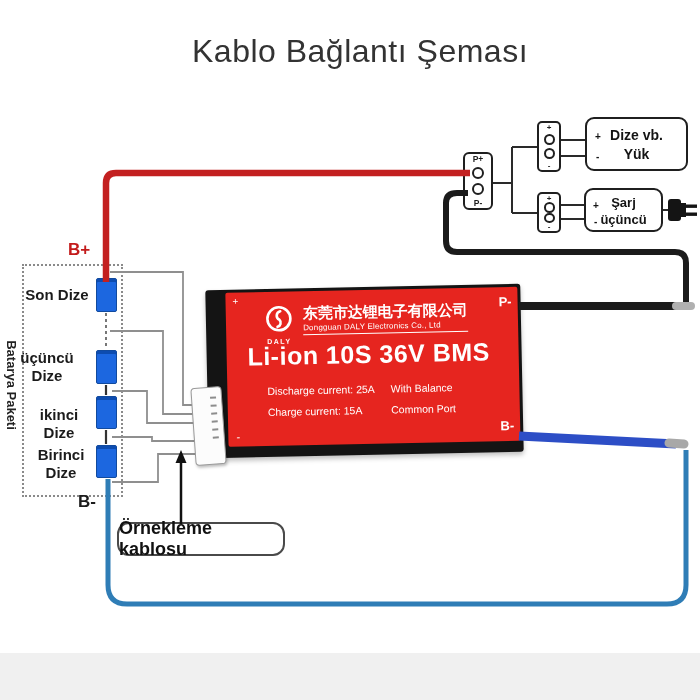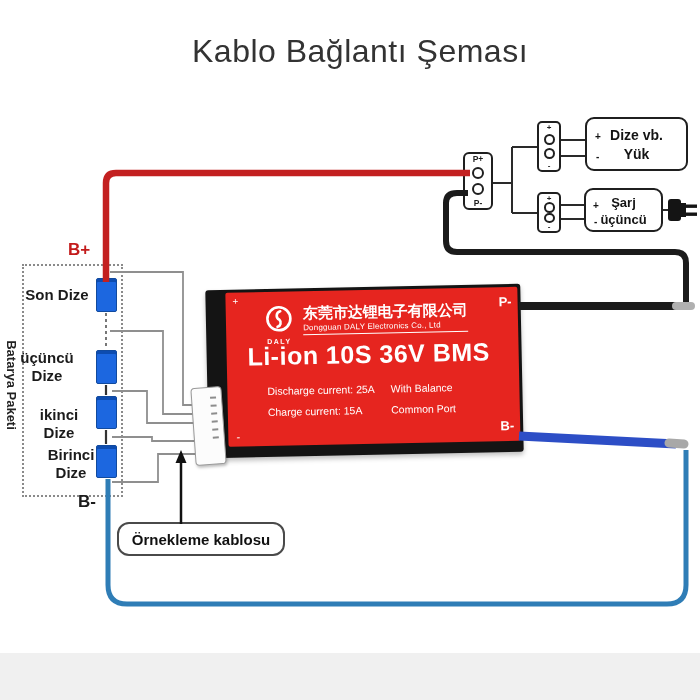--- a/index.html
+++ b/index.html
@@ -13,21 +13,21 @@
   
   .pack-box{left:22px;top:264px;width:101px;height:233px;border:2px dotted #8a8a8a;box-sizing:border-box;}
   .pack-side{left:-64px;top:377px;width:150px;height:16px;text-align:center;font-size:13px;font-weight:600;
              transform:rotate(90deg);color:#222;}
   .bplus{left:68px;top:240px;font-size:17px;font-weight:bold;color:#c31b1b;}
   .bminus{left:78px;top:492px;font-size:17px;font-weight:bold;color:#1c1c1c;}
   .cell{left:96px;width:21px;background:#1c67e0;border:1px solid #114a9e;border-radius:2px;
         box-shadow:inset 0 3px 0 #0d4cb0;box-sizing:border-box;}
   .c1{top:278px;height:34px;} .c2{top:350px;height:34px;} .c3{top:396px;height:33px;} .c4{top:445px;height:33px;}
   .cell-lbl{width:70px;text-align:center;font-size:15px;font-weight:bold;line-height:18px;color:#1b1b1b;}
-  .l1{left:22px;top:286px;} .l2{left:12px;top:349px;} .l3{left:24px;top:406px;} .l4{left:36px;top:446px;}
+  .l1{left:22px;top:286px;} .l2{left:12px;top:349px;} .l3{left:24px;top:406px;} .l4{left:26px;top:446px;}
   
   .board{left:207px;top:287px;width:315px;height:168px;background:#141414;border-radius:3px;
          transform:rotate(-1.2deg);box-shadow:0 3px 5px rgba(0,0,0,.25);z-index:2;}
   .board-red{position:absolute;left:20px;top:3px;right:3px;bottom:11px;background:#e6251f;border-radius:2px;color:#fff;}
   .pad{position:absolute;color:#fff;}
   .pad-plus{left:7px;top:3px;font-size:10px;}
   .pad-pm{right:6px;top:7px;font-size:13px;font-weight:bold;}
   .pad-bm{right:6px;bottom:8px;font-size:13px;font-weight:bold;}
   .pad-m{left:8px;bottom:4px;font-size:11px;}
   .hdr{position:absolute;left:36px;top:13px;display:flex;gap:7px;align-items:flex-start;}
@@ -53,22 +53,22 @@
   .motor{left:585px;top:117px;width:103px;height:54px;font-size:14px;line-height:19px;padding-top:7px;}
   .sarj{left:584px;top:188px;width:79px;height:44px;font-size:13px;line-height:17px;padding-top:4px;}
   .pm{position:absolute;font-size:10px;font-weight:bold;}
   
   .sconn{left:193px;top:387px;width:31px;height:78px;background:#fcfcfc;border:1.5px solid #9a9a9a;border-radius:4px;
          transform:rotate(-4deg);z-index:4;box-shadow:1px 2px 3px rgba(0,0,0,.25);box-sizing:border-box;}
   .pins{position:absolute;right:5px;top:9px;display:flex;flex-direction:column;gap:6px;}
   .pin{width:6px;height:2px;background:#8d8d8d;}
   
   .callout{left:117px;top:522px;width:168px;height:34px;border:2.5px solid #4a4a4a;border-radius:12px;background:#fff;
-           box-sizing:border-box;display:flex;align-items:center;justify-content:center;
-           font-size:15px;font-weight:bold;color:#111;z-index:2;}
+           box-sizing:border-box;display:flex;align-items:center;justify-content:flex-end;
+           font-size:18px;font-weight:bold;color:#111;z-index:2;}
   .wire-layer{left:0;top:0;width:700px;height:700px;z-index:3;pointer-events:none;}
 </style>
 </head>
 <body>
 
 <div class="canvas">
 
   <div class="abs band-bottom"></div>
 
   <div class="abs title">Kablo Bağlantı Şeması</div>

